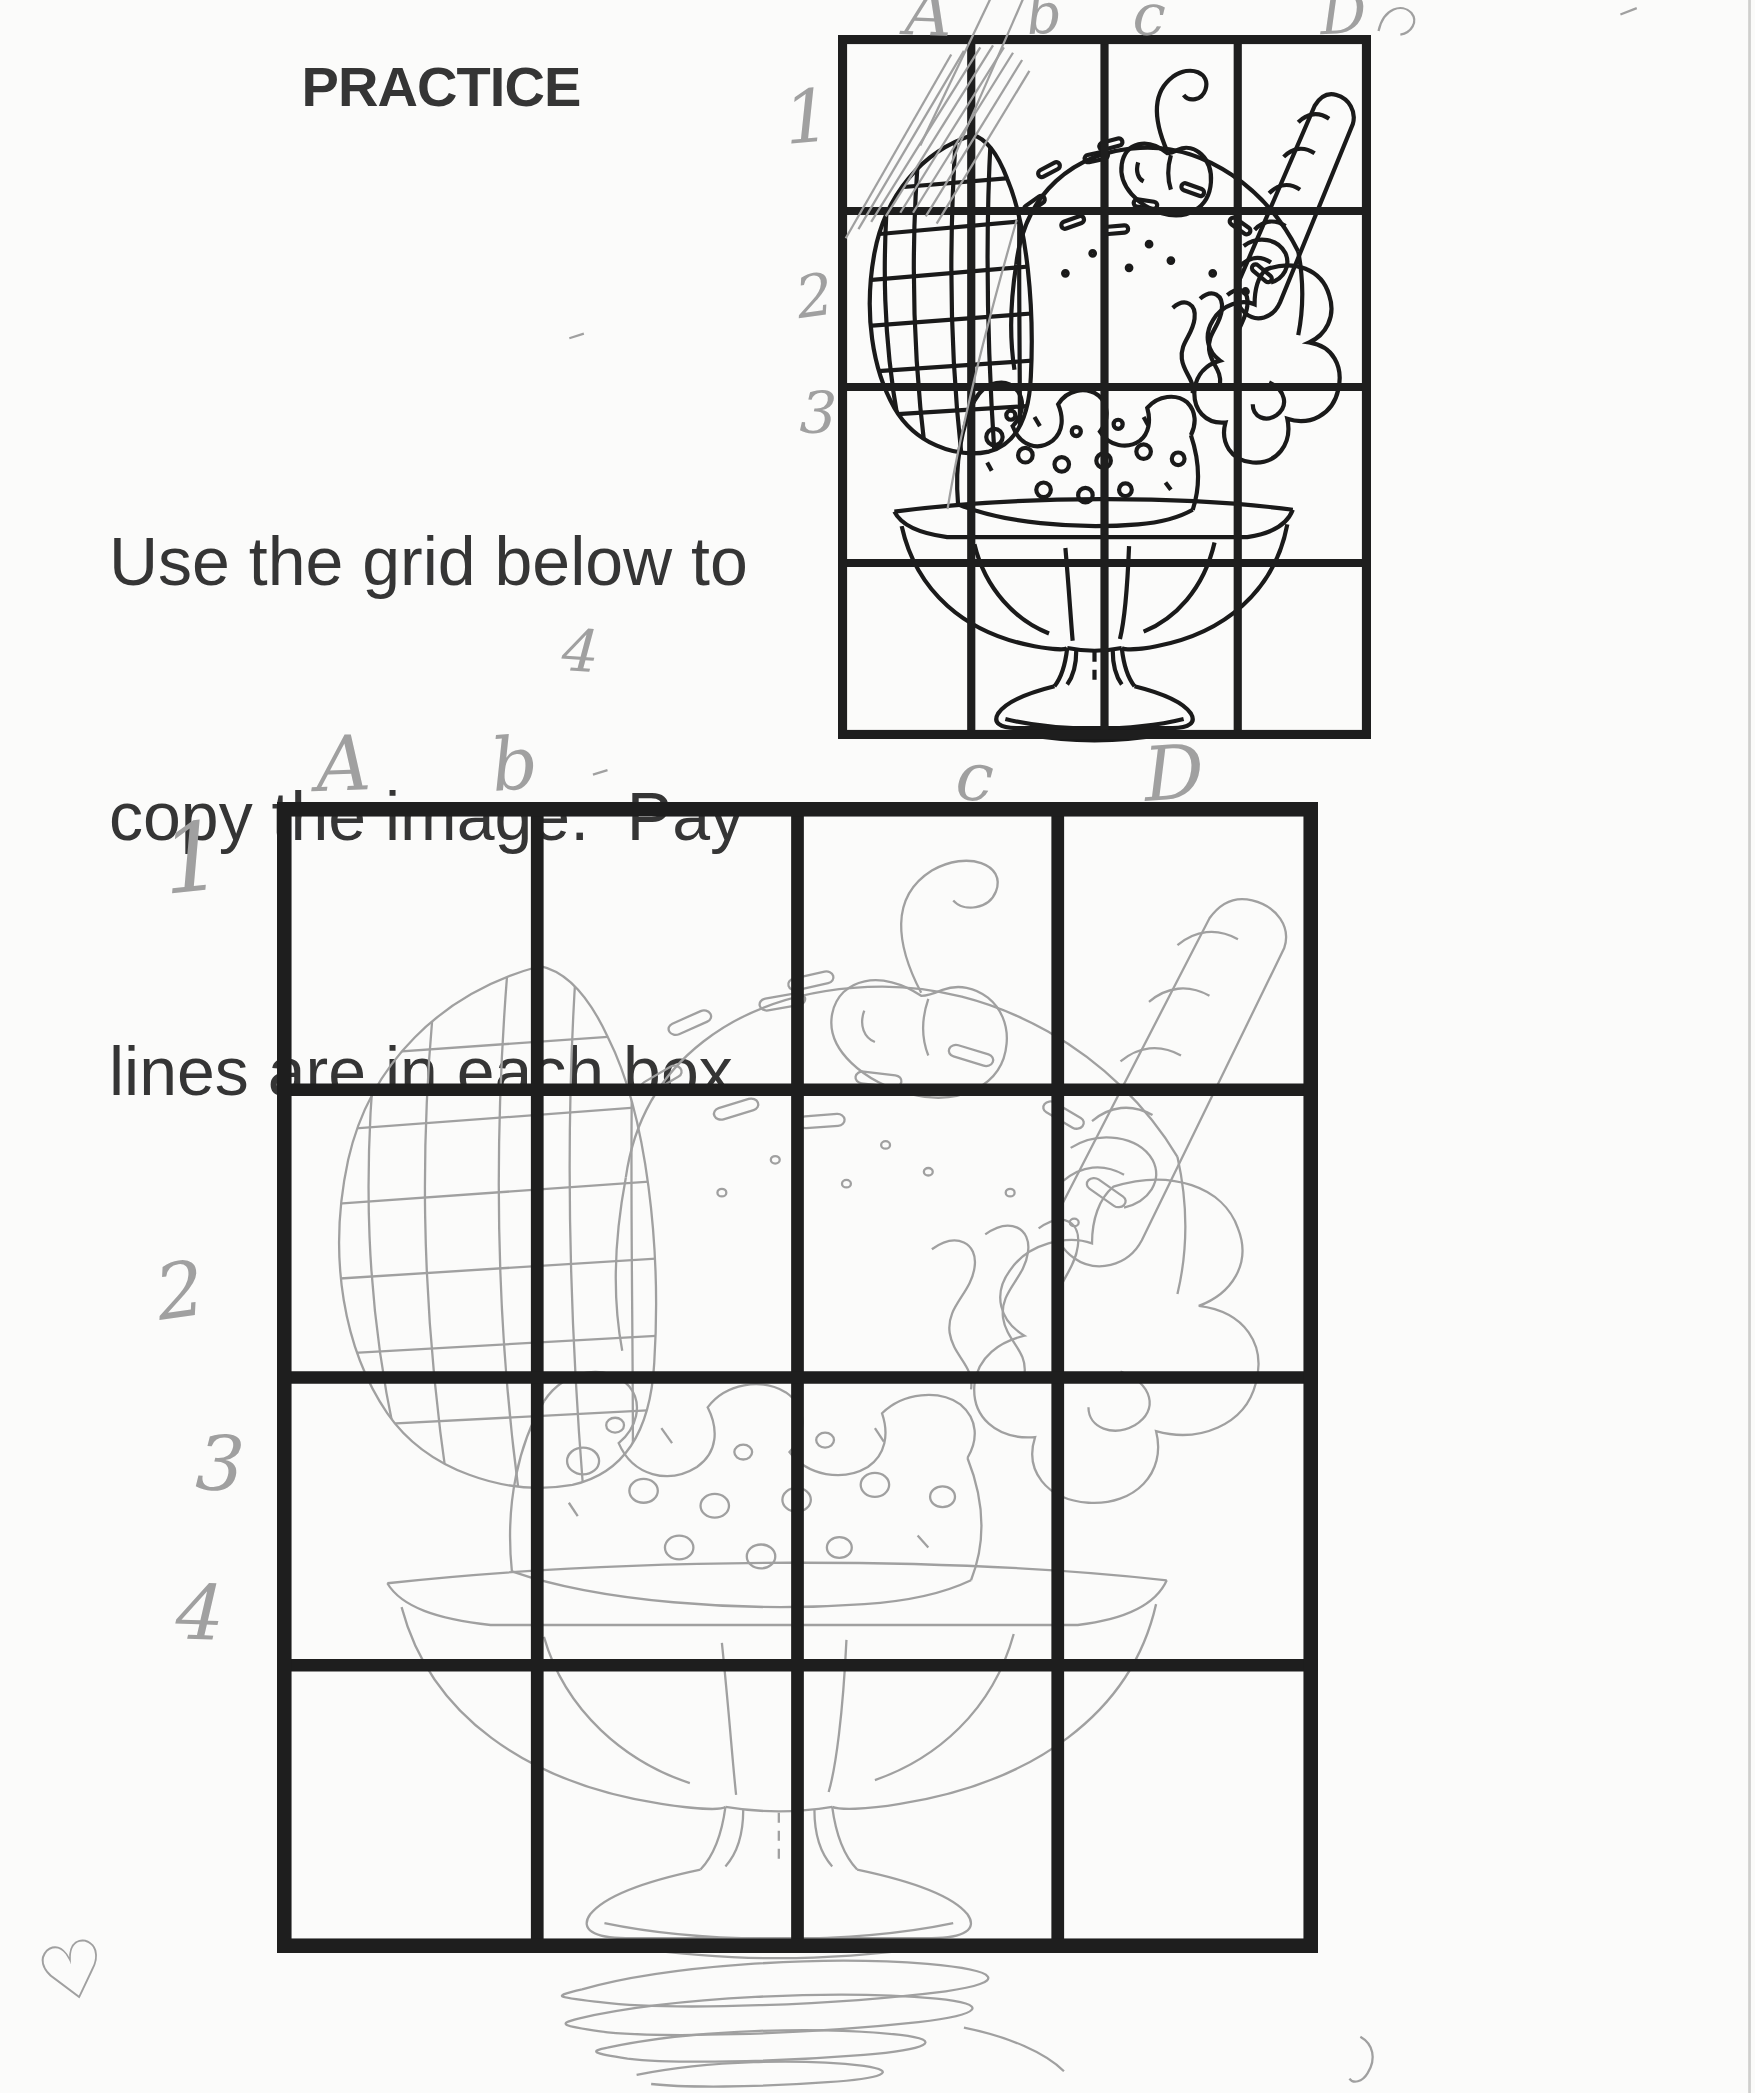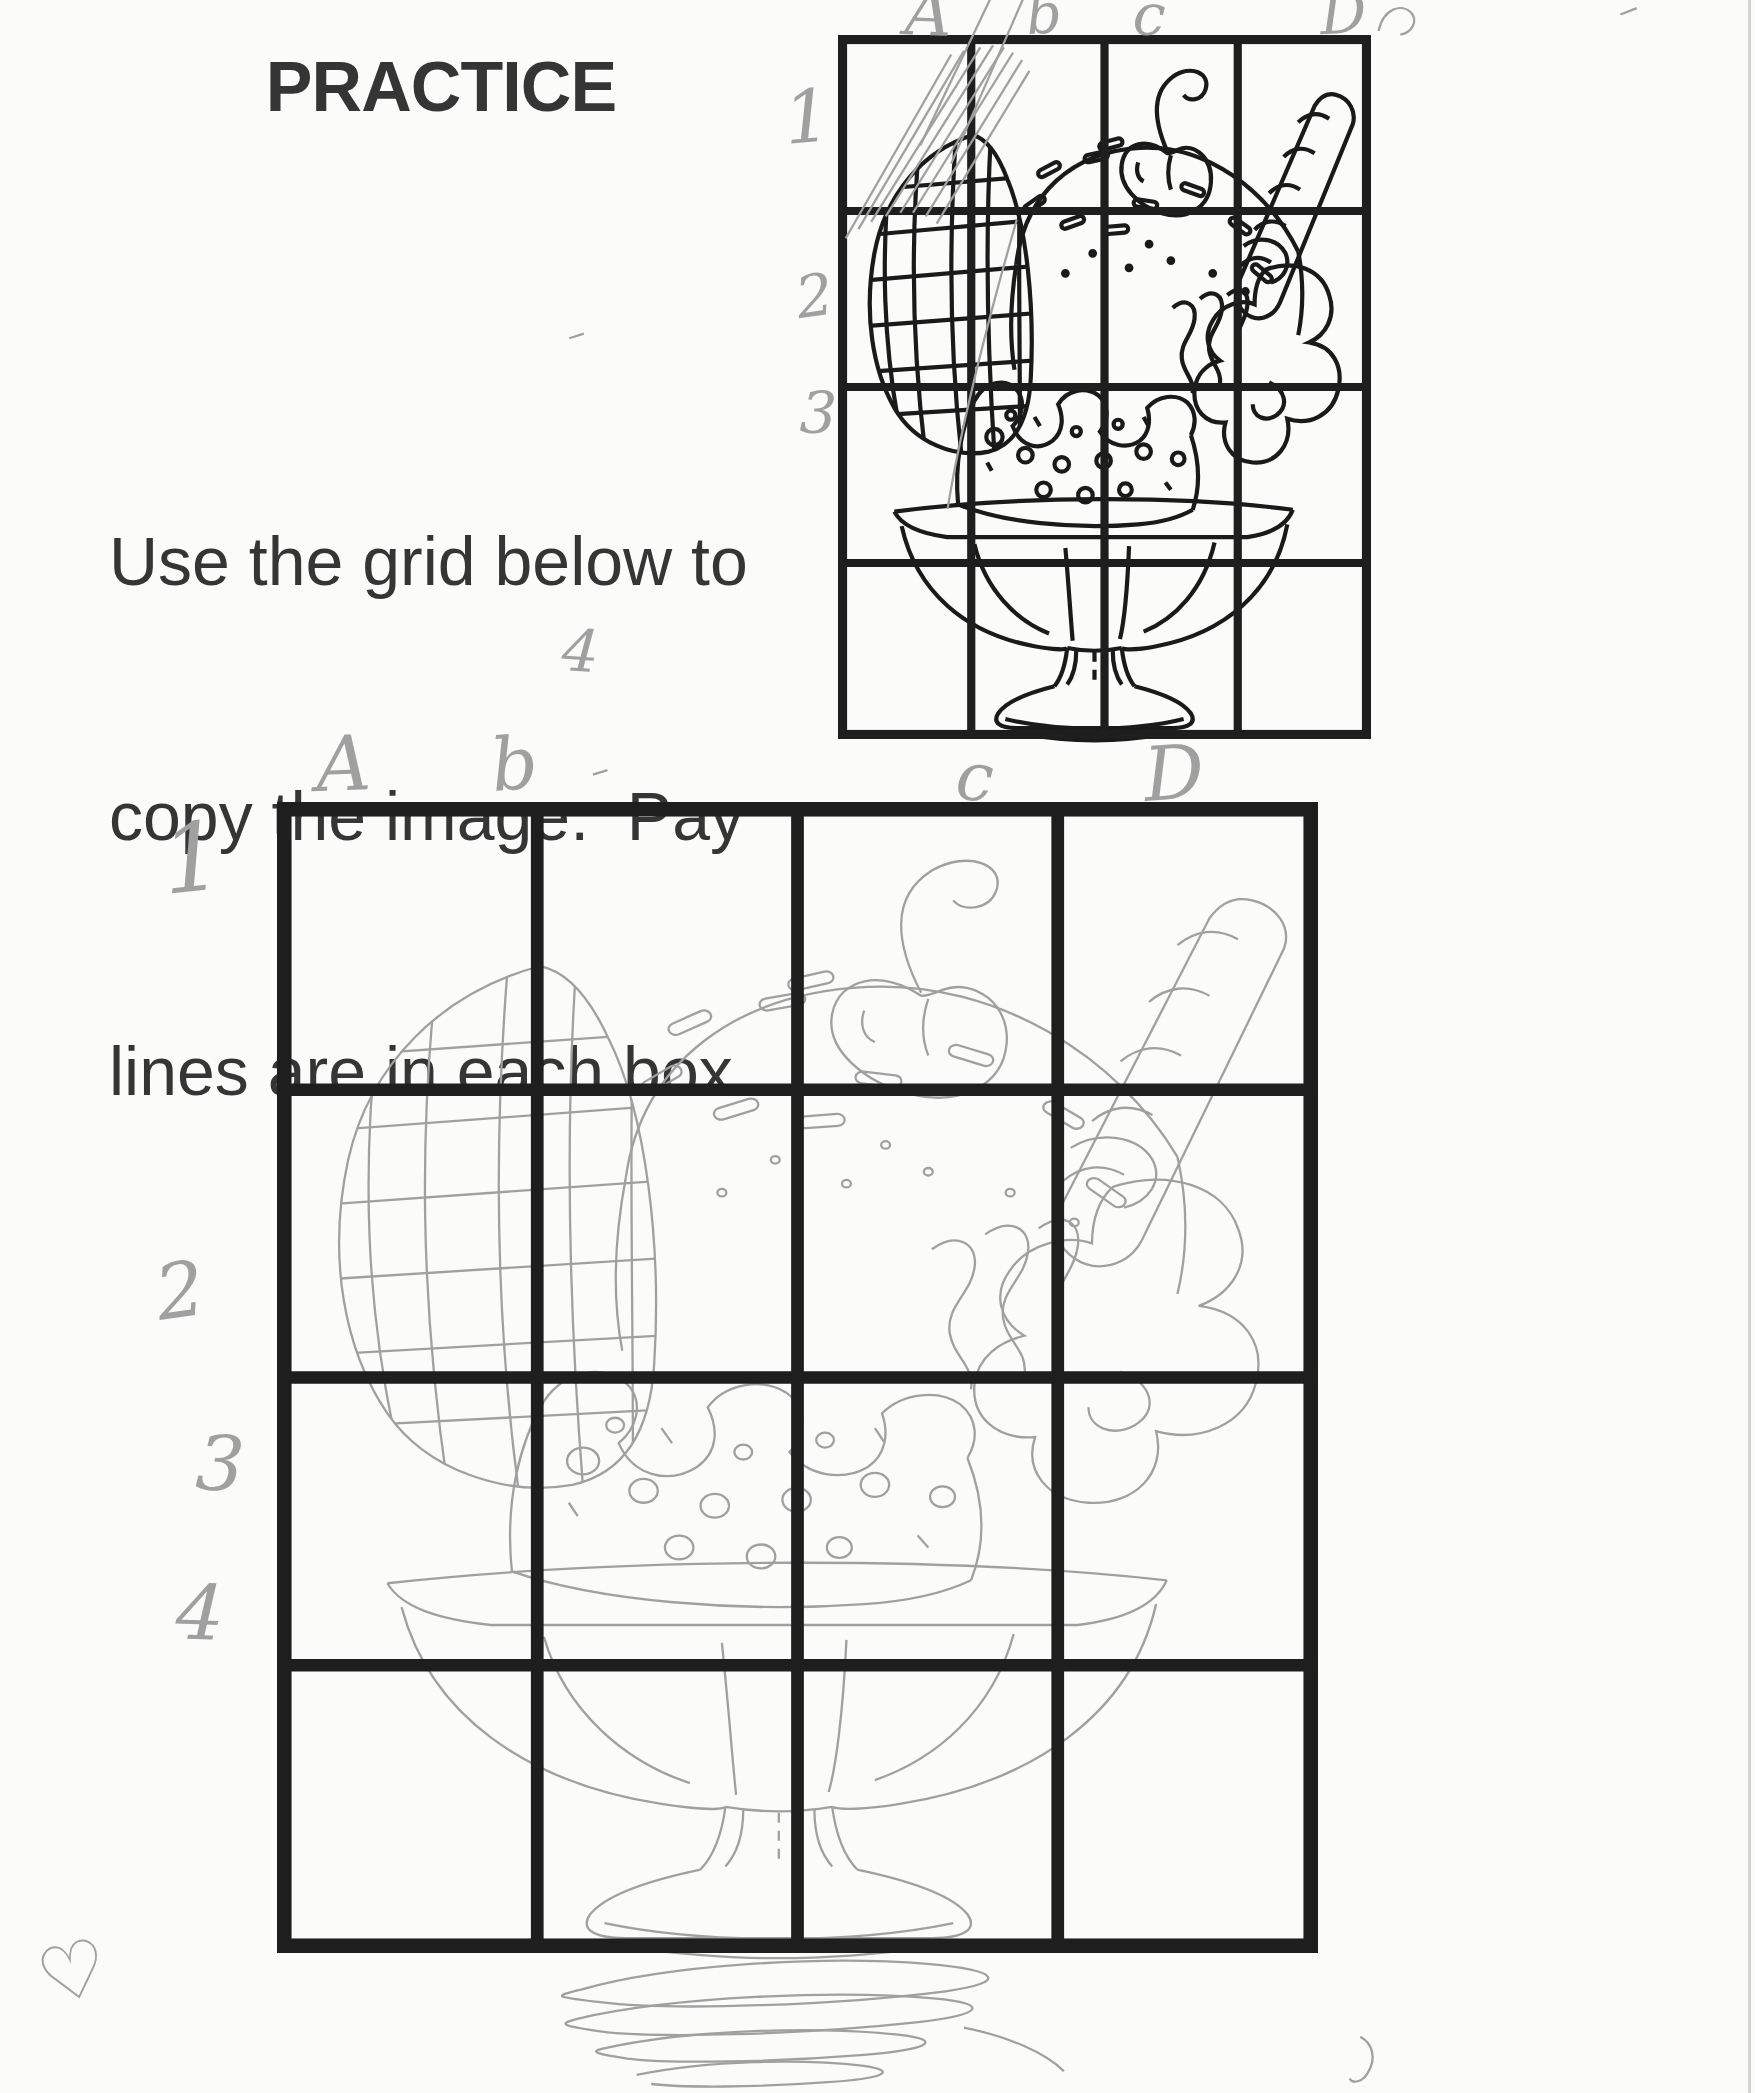--- a/index.html
+++ b/index.html
@@ -9,21 +9,21 @@
     background:var(--paper,#fbfbfa);
     overflow:hidden;
     font-family:"Liberation Sans",sans-serif;
   }
   
   .title-block{
     position:absolute;left:118px;top:38px;width:646px;
     text-align:center;color:var(--text,#353535);
     font-weight:bold;letter-spacing:-0.9px;
   }
-  .title-line{font-size:70px;line-height:98px;text-align:center;}
+  .title-line{font-size:56px;line-height:98px;text-align:center;}
   .instructions{
     position:absolute;left:109px;top:349px;width:636px;
     color:var(--text,#353535);font-size:68px;line-height:85px;
     white-space:pre;
   }
   
   .grid-svg{position:absolute;overflow:visible;}
   .ref-grid{left:838px;top:35px;width:533px;height:704px;}
   .practice-grid{left:277px;top:802px;width:1041px;height:1151px;}
   .gridlines{stroke:var(--grid_line,#1e1e1e);fill:none;}

